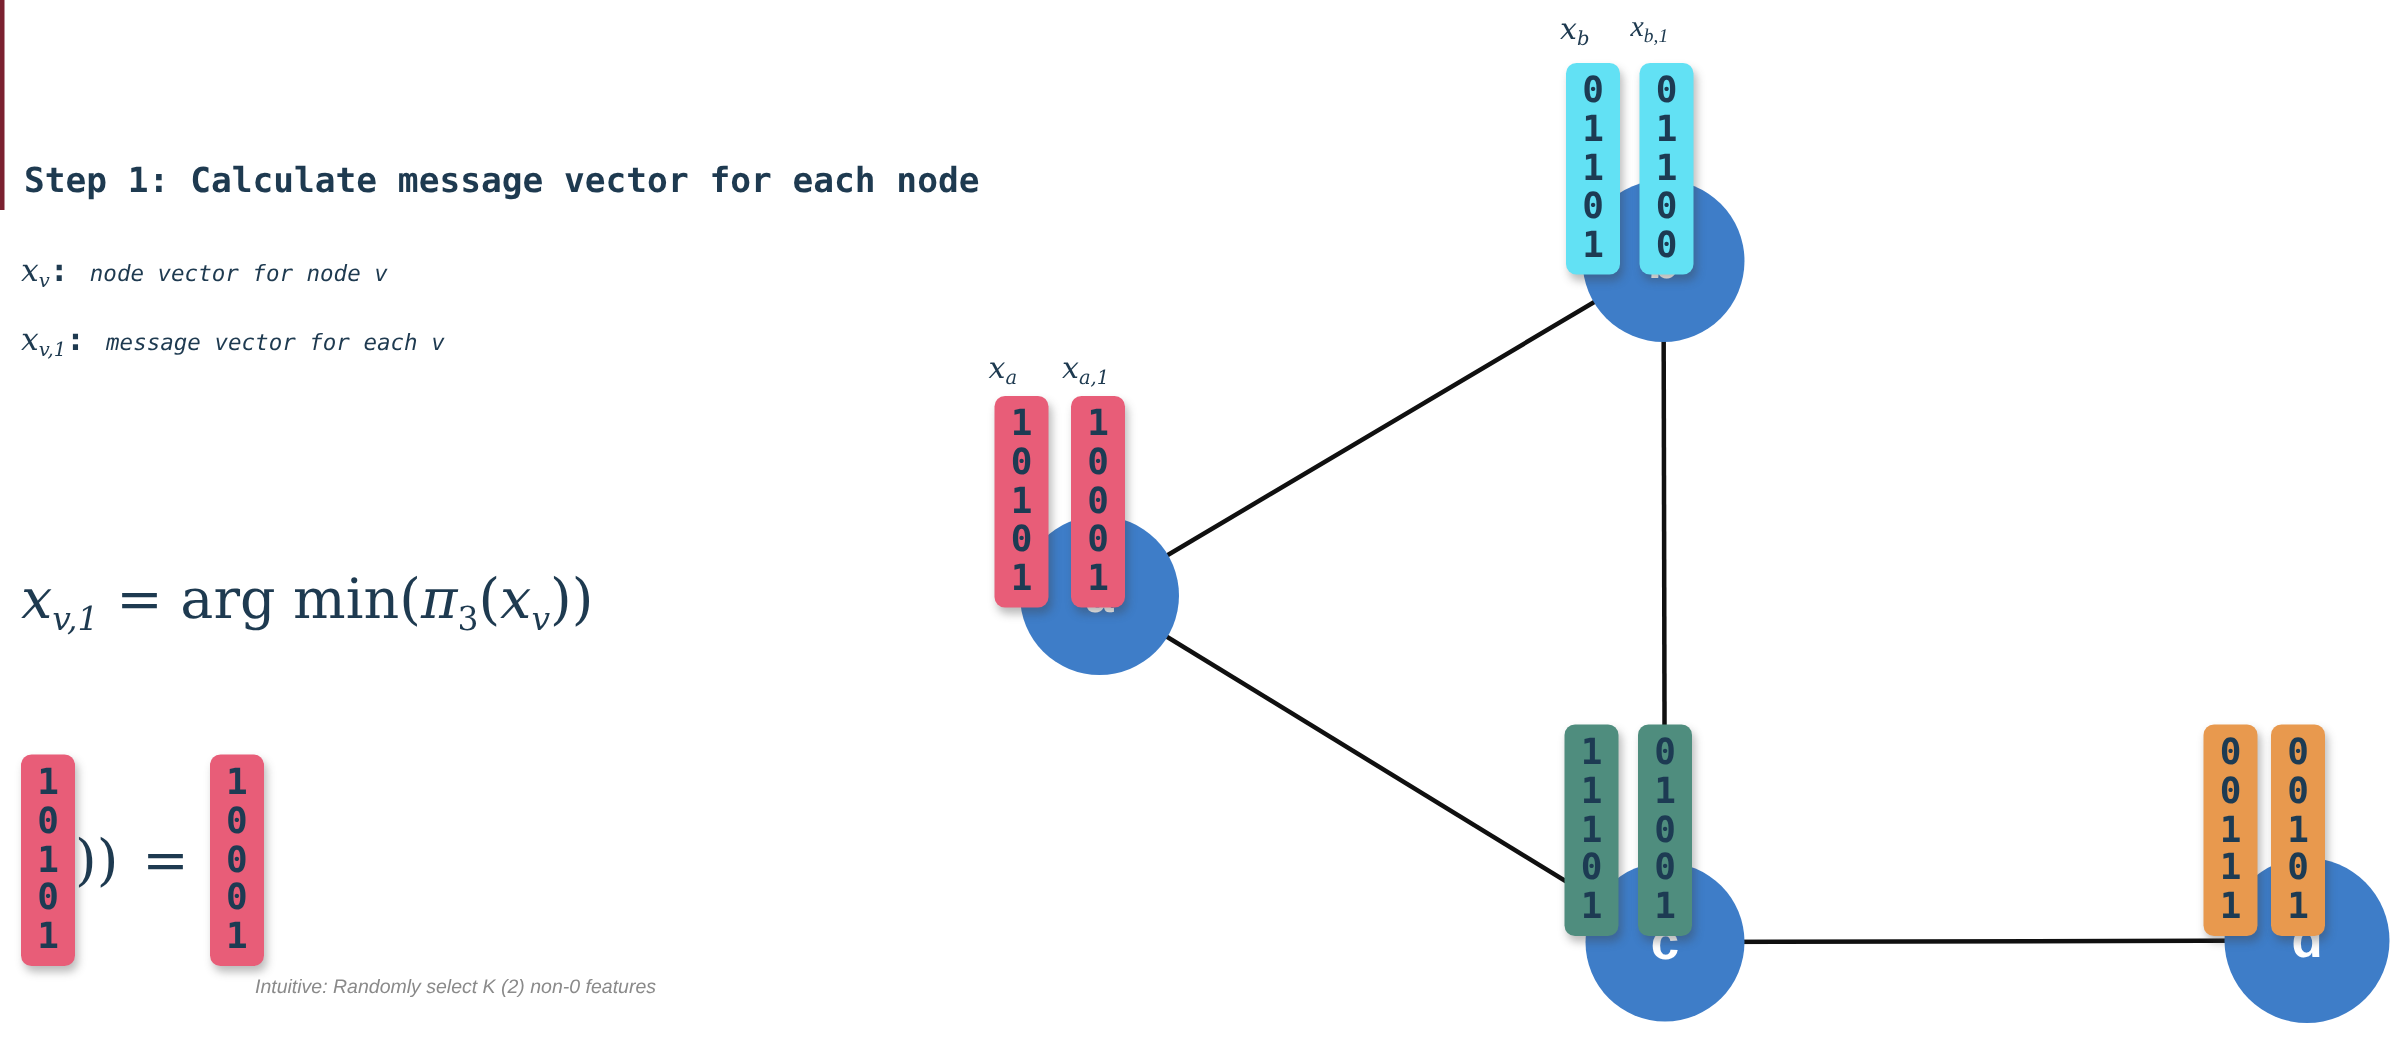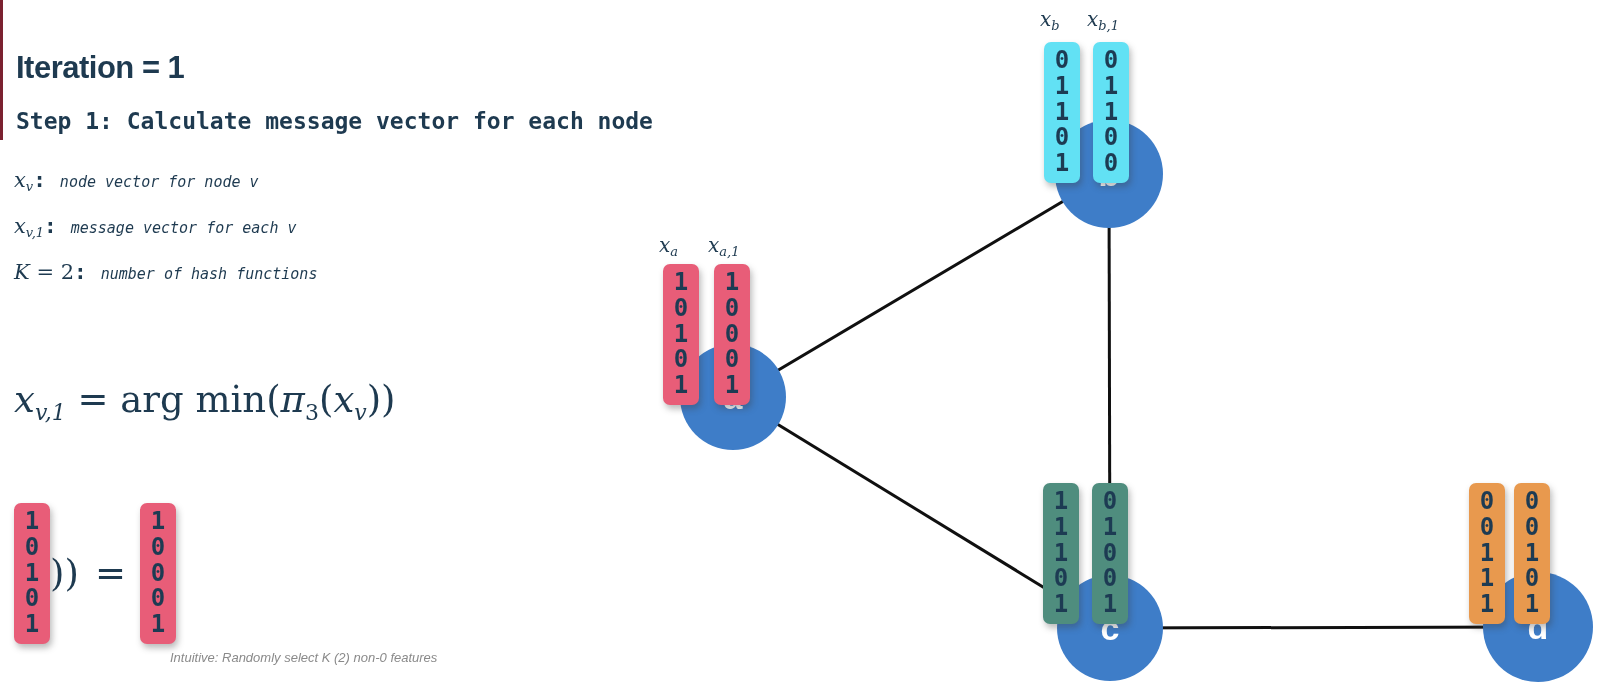--- a/index.html
+++ b/index.html
@@ -71,27 +71,25 @@
   }
   .vlabel sub { font-size:13px; vertical-align:-4px; }
 </style>
 </head>
 <body>
 
 <div class="stage">
 
   <div class="edge-strip"></div>
 
-  <div class="h1">Iteration = 1</div>
   <div class="step">Step 1: Calculate message vector for each node</div>
 
   <div class="defs">
     <div class="def-line"><span class="mvar">x</span><span class="msub">v</span><span class="mpost"></span><span class="mcolon">:</span><span class="mtext">node vector for node v</span></div>
     <div class="def-line"><span class="mvar">x</span><span class="msub">v,1</span><span class="mpost"></span><span class="mcolon">:</span><span class="mtext">message vector for each v</span></div>
-    <div class="def-line"><span class="mvar">K</span><span class="msub"></span><span class="mpost"> = 2</span><span class="mcolon">:</span><span class="mtext">number of hash functions</span></div>
   </div>
 
   <div class="formula f1"><span class="it">x</span><sub class="it">v,1</sub><span> = </span><span>arg min(</span><span class="it">π</span><sub>3</sub><span>(</span><span class="it">x</span><sub class="it">v</sub><span>))</span></div>
 
   <div class="formula f2">
     <span class="vec pink inline">
         <div class="digit">1</div>
         <div class="digit">0</div>
         <div class="digit">1</div>
         <div class="digit">0</div>
@@ -141,21 +139,21 @@
     </div>
   <div class="vec pink" style="left:714px; top:264px;">
       <div class="digit">1</div>
       <div class="digit">0</div>
       <div class="digit">0</div>
       <div class="digit">0</div>
       <div class="digit">1</div>
     </div>
 
   <div class="vlabel" style="left:1040px; top:7px; width:44px;"><span class="it">x</span><sub>b</sub></div>
-  <div class="vlabel" style="left:1087px; top:7px; width:52px;"><span class="it">x</span><sub>b,1</sub></div>
+  <div class="vlabel" style="left:1087px; top:7px; width:52px;font-family:Liberation Serif, serif;"><span class="it">x</span><sub>b,1</sub></div>
   <div class="vec cyan" style="left:1044px; top:42px;">
       <div class="digit">0</div>
       <div class="digit">1</div>
       <div class="digit">1</div>
       <div class="digit">0</div>
       <div class="digit">1</div>
     </div>
   <div class="vec cyan" style="left:1093px; top:42px;">
       <div class="digit">0</div>
       <div class="digit">1</div>

